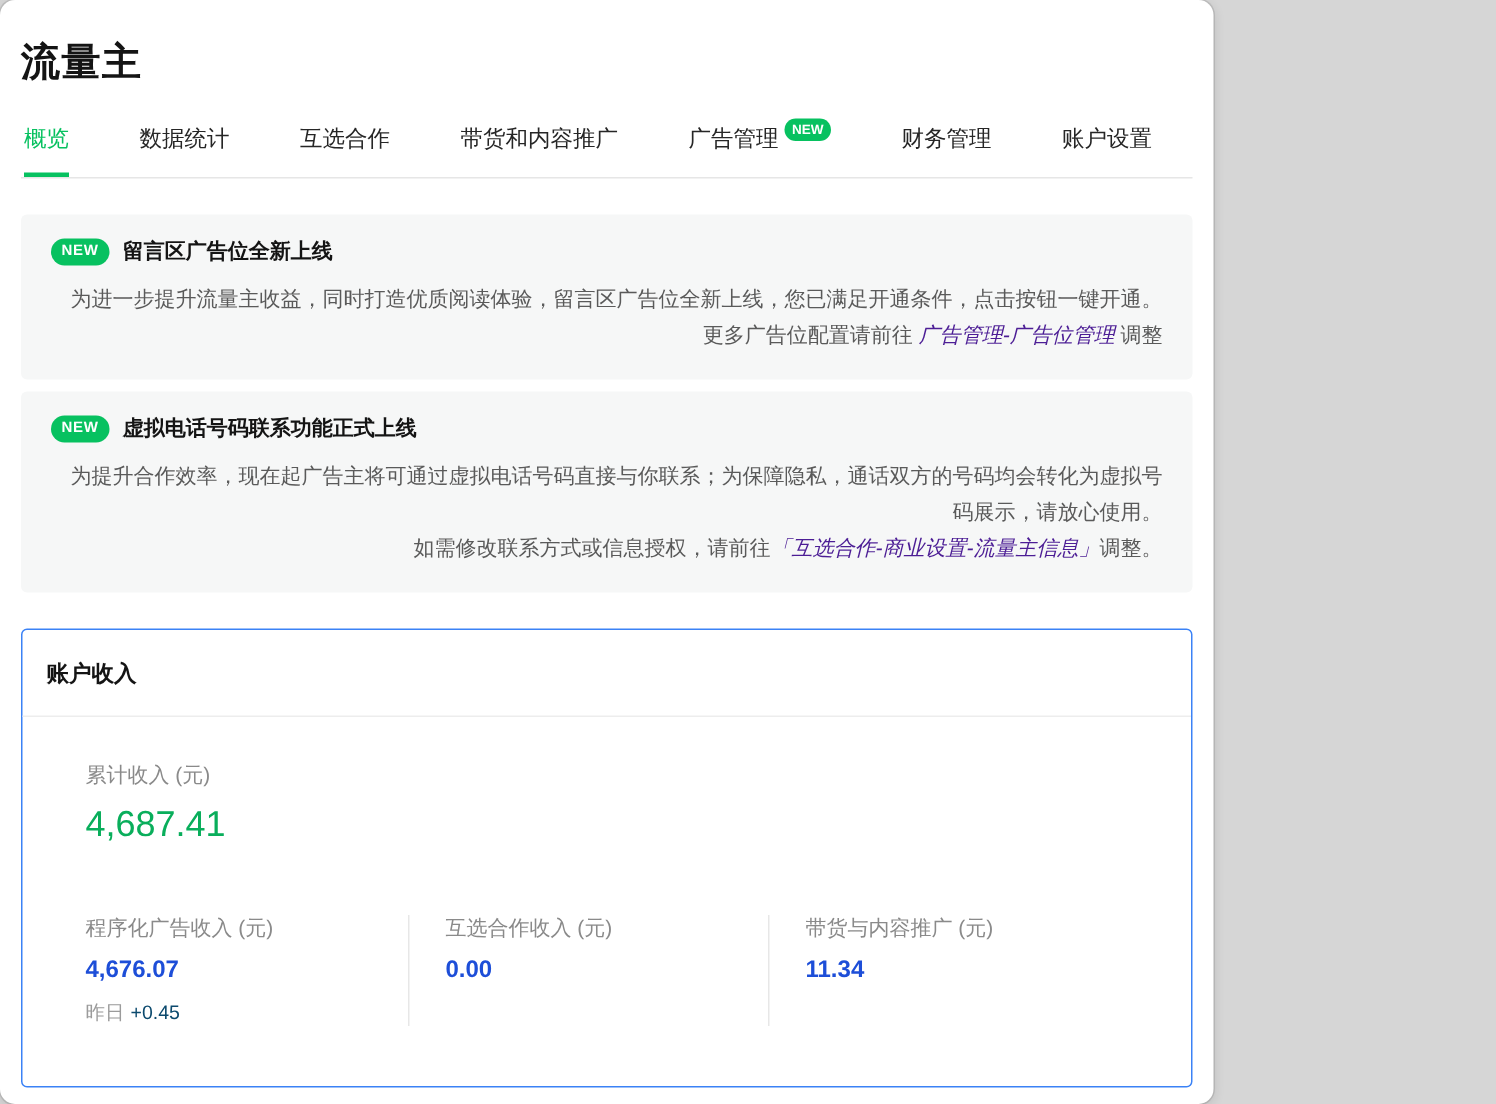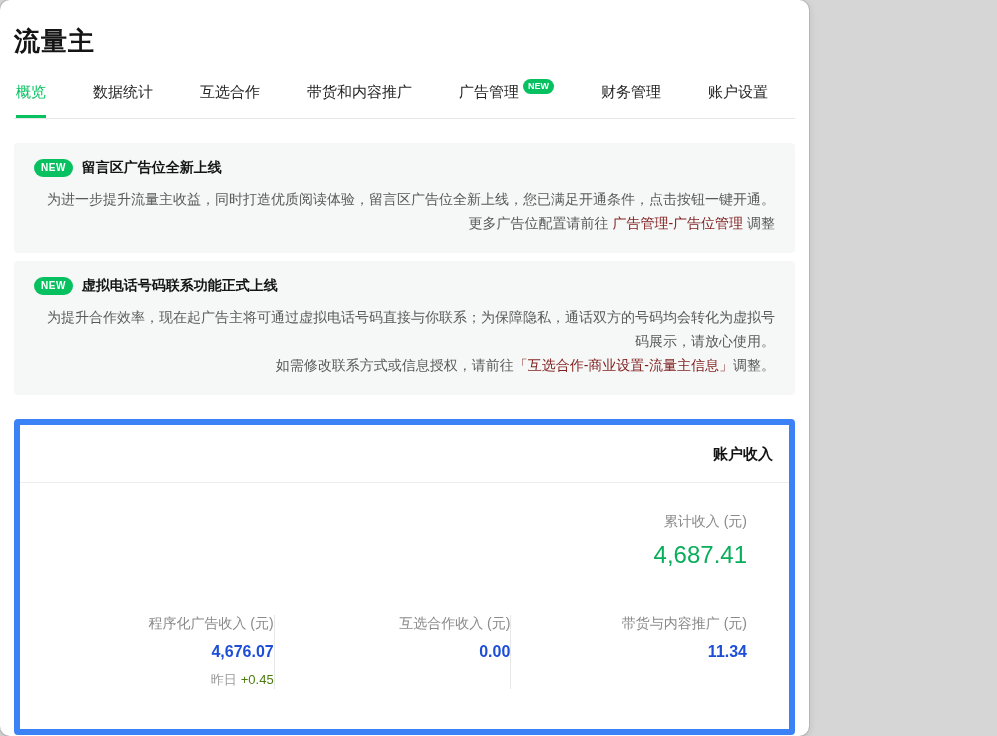--- a/index.html
+++ b/index.html
@@ -44,43 +44,42 @@
     background:#f6f7f7; border-radius:4px;
     padding:16px 20px 18px 20px; margin-bottom:8px;
   }
   .banner-head { display:flex; align-items:center; gap:9px; }
   .new-pill {
     background:#07c160; color:#fff; font-size:10px; font-weight:700;
     line-height:1; padding:4px 7px; border-radius:9px; letter-spacing:0.5px;
   }
   .banner-title { font-size:14px; font-weight:700; color:#141414; }
   .banner-body { margin-top:10px; font-size:14px; color:#5a5a5a; line-height:24px;text-align:right; }
-  .banner-body a { color:#7f1d1d; text-decoration:none; cursor:pointer; }
+  .banner-body a { color:#4c1d95; text-decoration:none; cursor:pointer;font-style:italic; }
   
   .card {
     margin:24px 14px 0 14px;
-    border:6px solid #3b82f6; border-radius:4px;
+    border:1px solid #3b82f6; border-radius:4px;
     background:#fff;
-    text-align:right;
   }
   .card + .card { margin-top:20px; }
   .card-header {
     padding:20px 16px 18px 16px;
     font-size:15px; font-weight:700; color:#141414;
     border-bottom:1px solid #ededed;
   }
   .card-body { padding:30px 42px 40px 42px; }
   .muted-label { font-size:14px; color:#8a8a8a; }
   .total-value { margin-top:10px; font-size:24px; font-weight:400; color:#09ae5b; }
   .income-columns { display:flex; margin-top:46px; }
   .income-col { flex:1; }
   .income-col + .income-col { border-left:1px solid #e7e7e7; padding-left:24px; }
   .income-value { margin-top:10px; font-size:16px; font-weight:700; color:#1d4ed8; }
   .income-sub { margin-top:10px; font-size:13px; color:#9b9b9b; }
-  .income-sub .delta { margin-left:4px; color:#4d7c0f; }
+  .income-sub .delta { margin-left:4px; color:#0c4a6e; }
   .card.cut { min-height:120px; }
 </style>
 </head>
 <body>
 
 <div class="window">
 
   <div class="page-header">
     <div class="page-title">流量主</div>
 

